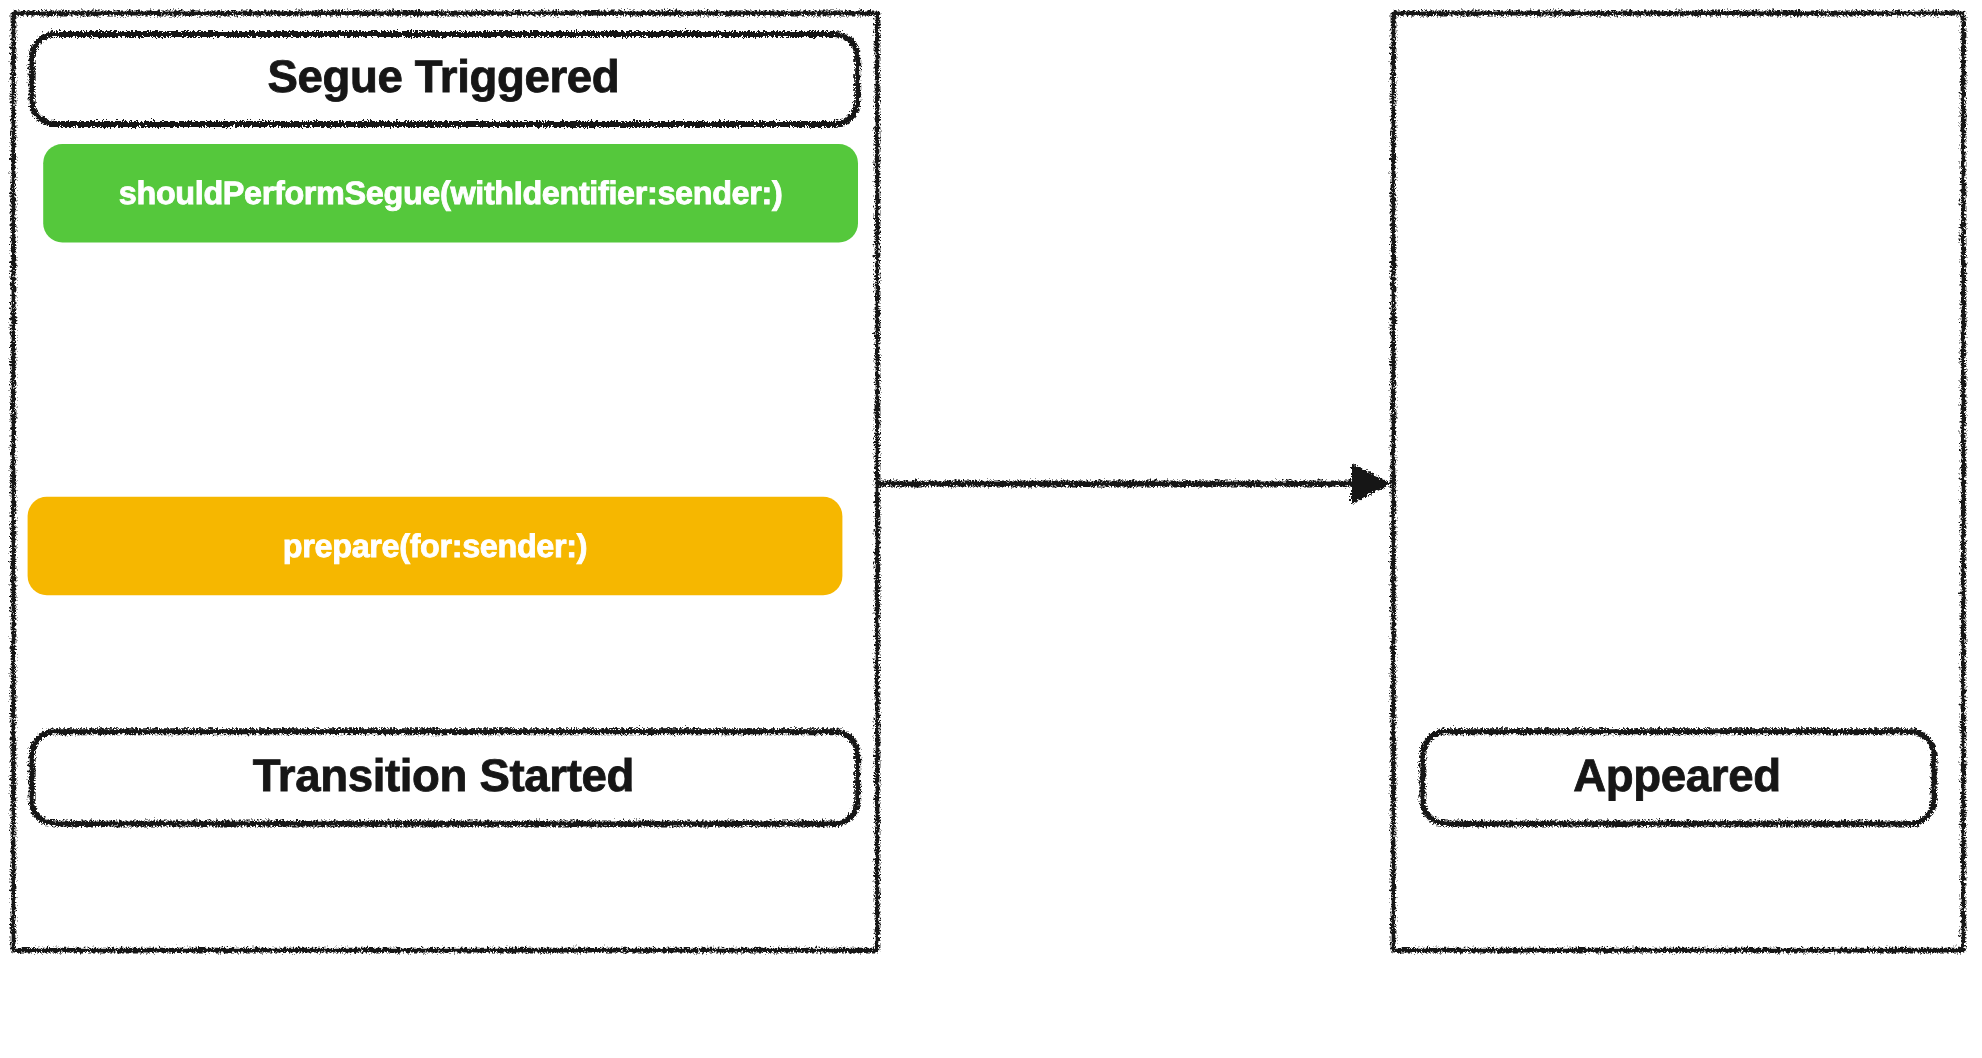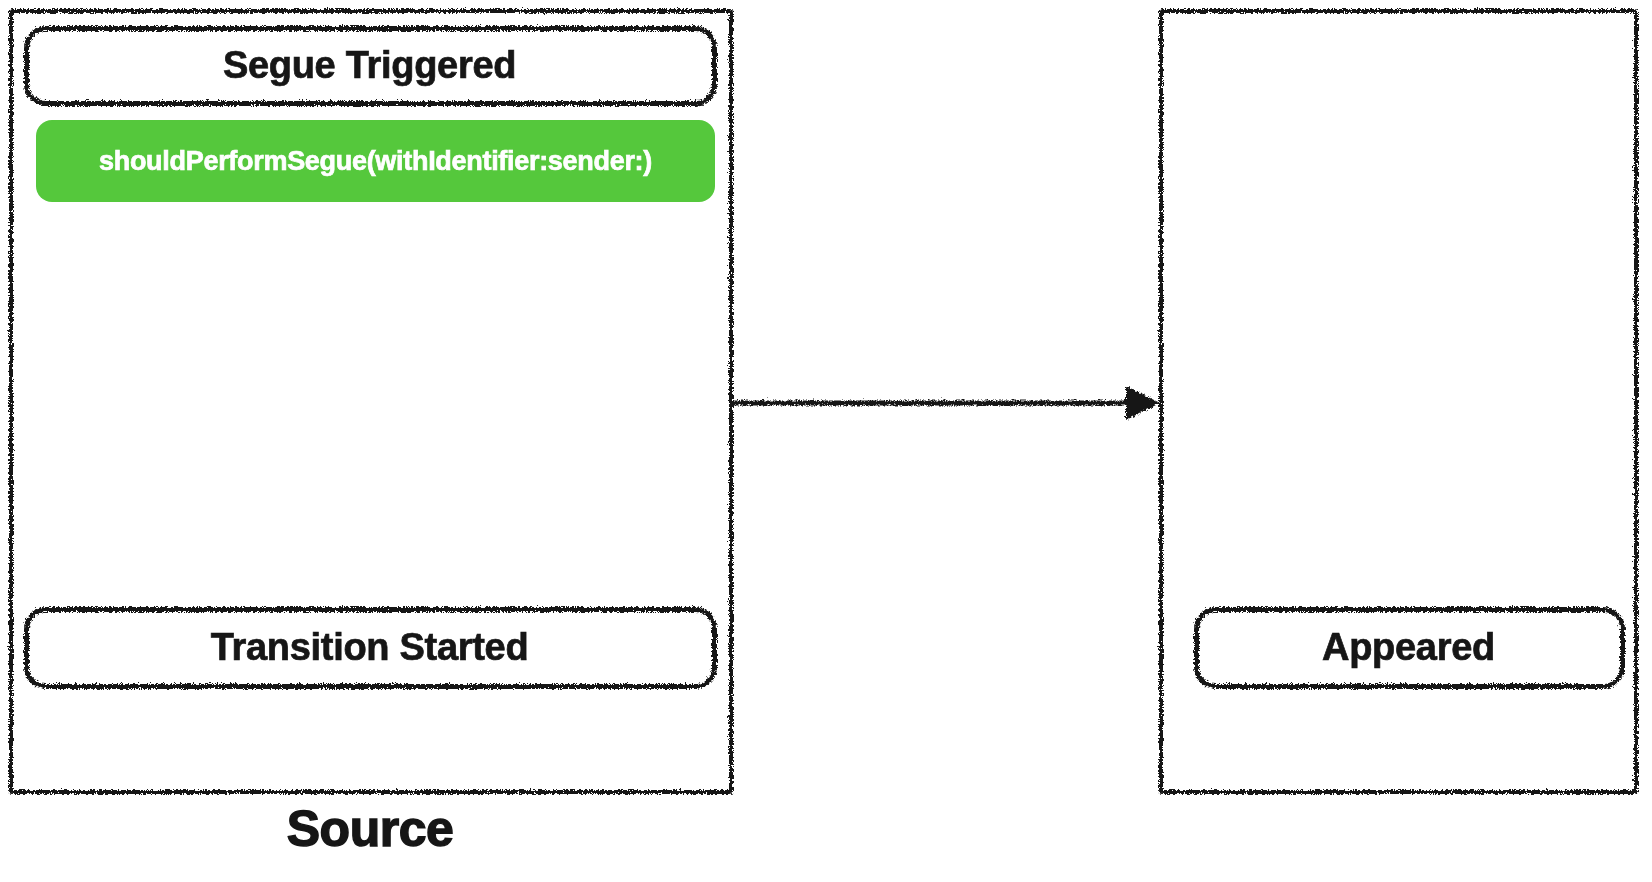--- a/index.html
+++ b/index.html
@@ -66,40 +66,42 @@
 
     <div class="node" style="left:15px;top:17px;width:693px;height:80px;">
       <div class="sk" style="--bw:5px;--br:22px;"></div>
       <span class="lbl lbl-dark">Segue Triggered</span>
     </div>
 
     <div class="node fill fill-green" style="left:28px;top:112px;width:679px;height:82px;">
       <span class="lbl lbl-light">shouldPerformSegue(withIdentifier:sender:)</span>
     </div>
 
+    <div class="node fill fill-orange" style="left:15px;top:406px;width:679px;height:82px;">
+      <span class="lbl lbl-light">prepare(for:sender:)</span>
+    </div>
 
     <div class="node" style="left:15px;top:598px;width:693px;height:82px;">
       <div class="sk" style="--bw:5px;--br:22px;"></div>
       <span class="lbl lbl-dark">Transition Started</span>
     </div>
   </section>
 
   <section class="panel" style="left:1158px;top:8px;width:479px;height:785px;">
     <div class="sk" style="--bw:4px;--br:3px;"></div>
 
 
 
-    <div class="node" style="left:35px;top:598px;width:431px;height:82px;">
+    <div class="node" style="left:24px;top:598px;width:431px;height:82px;">
       <div class="sk" style="--bw:5px;--br:22px;"></div>
       <span class="lbl lbl-dark">Appeared</span>
     </div>
   </section>
 
   <svg class="arrow-svg" style="left:722px;top:368px;" width="446" height="68" viewBox="0 0 446 68">
     <g filter="url(#roughen)">
       <line x1="8" y1="34" x2="408" y2="34" stroke="#161616" stroke-width="5"></line>
       <polygon points="437,34 403,17 403,51" fill="#161616"></polygon>
     </g>
   </svg>
 
-  <div class="panel-title" style="left:8px;top:800px;width:724px;">Source</div>
 
 </div>
 
 </body></html>

